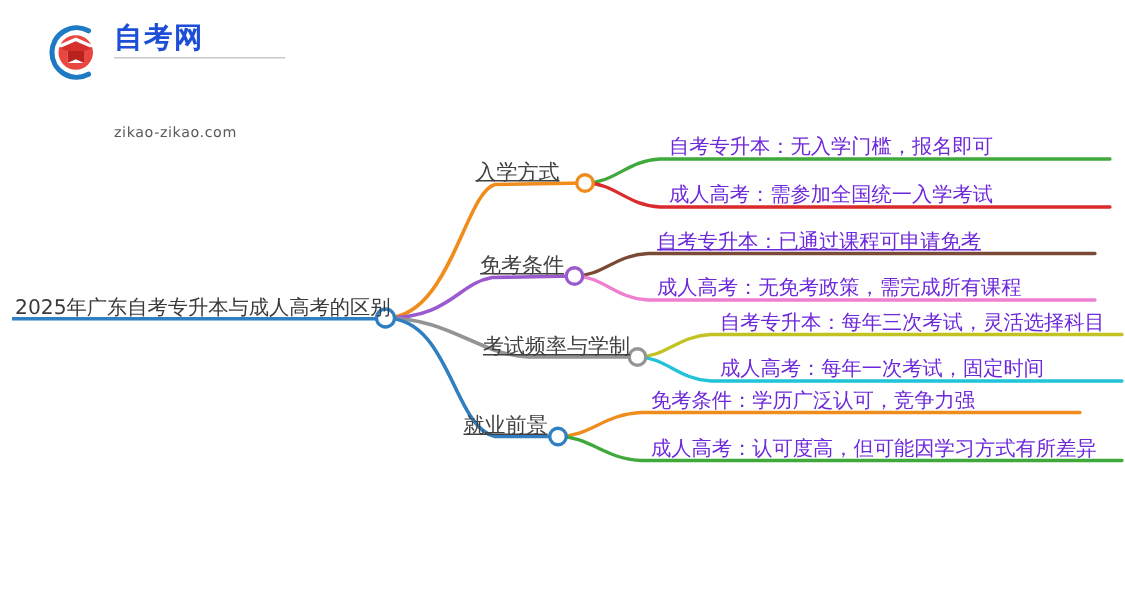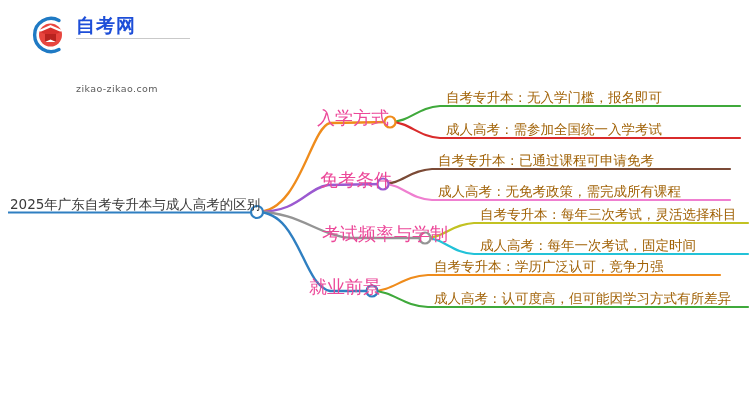--- a/index.html
+++ b/index.html
@@ -71,26 +71,27 @@
     position: absolute;
     white-space: nowrap;
     color: #3f3f3f;
     font-family: "DejaVu Sans", "Liberation Sans", sans-serif;
   }
   .root-label {
     font-size: 13.5px;
     color: #3a3a3a;
   }
   .branch-label {
-    font-size: 18px;
-    color: #ec4899;
+    font-size: 14px;
+    color: #404040;
+    text-decoration: underline;
   }
   .leaf-label {
     font-size: 13.5px;
-    color: #a16207;
+    color: #6d28d9;
   }
 </style>
 </head>
 <body>
 
 <div class="logo-wrap">
   <div class="logo-mark">
     <svg width="44" height="44" viewBox="0 0 44 44">
       <path d="M33 7.5 A16.5 16.5 0 1 0 33 36.5" fill="none" stroke="#1f7ac4" stroke-width="3.4" stroke-linecap="round"></path>
       <circle cx="24.5" cy="22" r="11.5" fill="#e8463f"></circle>
@@ -134,22 +135,22 @@
   <circle cx="372" cy="291" r="5.5" fill="#ffffff" stroke="#2f7fc1" stroke-width="2.2"></circle>
 </svg>
 
 <div class="node-label root-label" style="left:10px; top:196px;">2025年广东自考专升本与成人高考的区别</div>
 
 <div class="node-label branch-label" style="left:317px; top:106px;">入学方式</div>
 <div class="node-label leaf-label" style="left:446px; top:89px;">自考专升本：无入学门槛，报名即可</div>
 <div class="node-label leaf-label" style="left:446px; top:121px;">成人高考：需参加全国统一入学考试</div>
 
 <div class="node-label branch-label" style="left:320px; top:168px;text-align:right;">免考条件</div>
-<div class="node-label leaf-label" style="left:438px; top:152px;">自考专升本：已通过课程可申请免考</div>
+<div class="node-label leaf-label" style="left:438px; top:152px;text-decoration:underline;">自考专升本：已通过课程可申请免考</div>
 <div class="node-label leaf-label" style="left:438px; top:183px;">成人高考：无免考政策，需完成所有课程</div>
 
 <div class="node-label branch-label" style="left:322px; top:222px;">考试频率与学制</div>
 <div class="node-label leaf-label" style="left:480px; top:206px;">自考专升本：每年三次考试，灵活选择科目</div>
 <div class="node-label leaf-label" style="left:480px; top:237px;">成人高考：每年一次考试，固定时间</div>
 
 <div class="node-label branch-label" style="left:309px; top:275px;">就业前景</div>
-<div class="node-label leaf-label" style="left:434px; top:258px;">自考专升本：学历广泛认可，竞争力强</div>
+<div class="node-label leaf-label" style="left:434px; top:258px;">免考条件：学历广泛认可，竞争力强</div>
 <div class="node-label leaf-label" style="left:434px; top:290px;">成人高考：认可度高，但可能因学习方式有所差异</div>
 
 </body></html>

